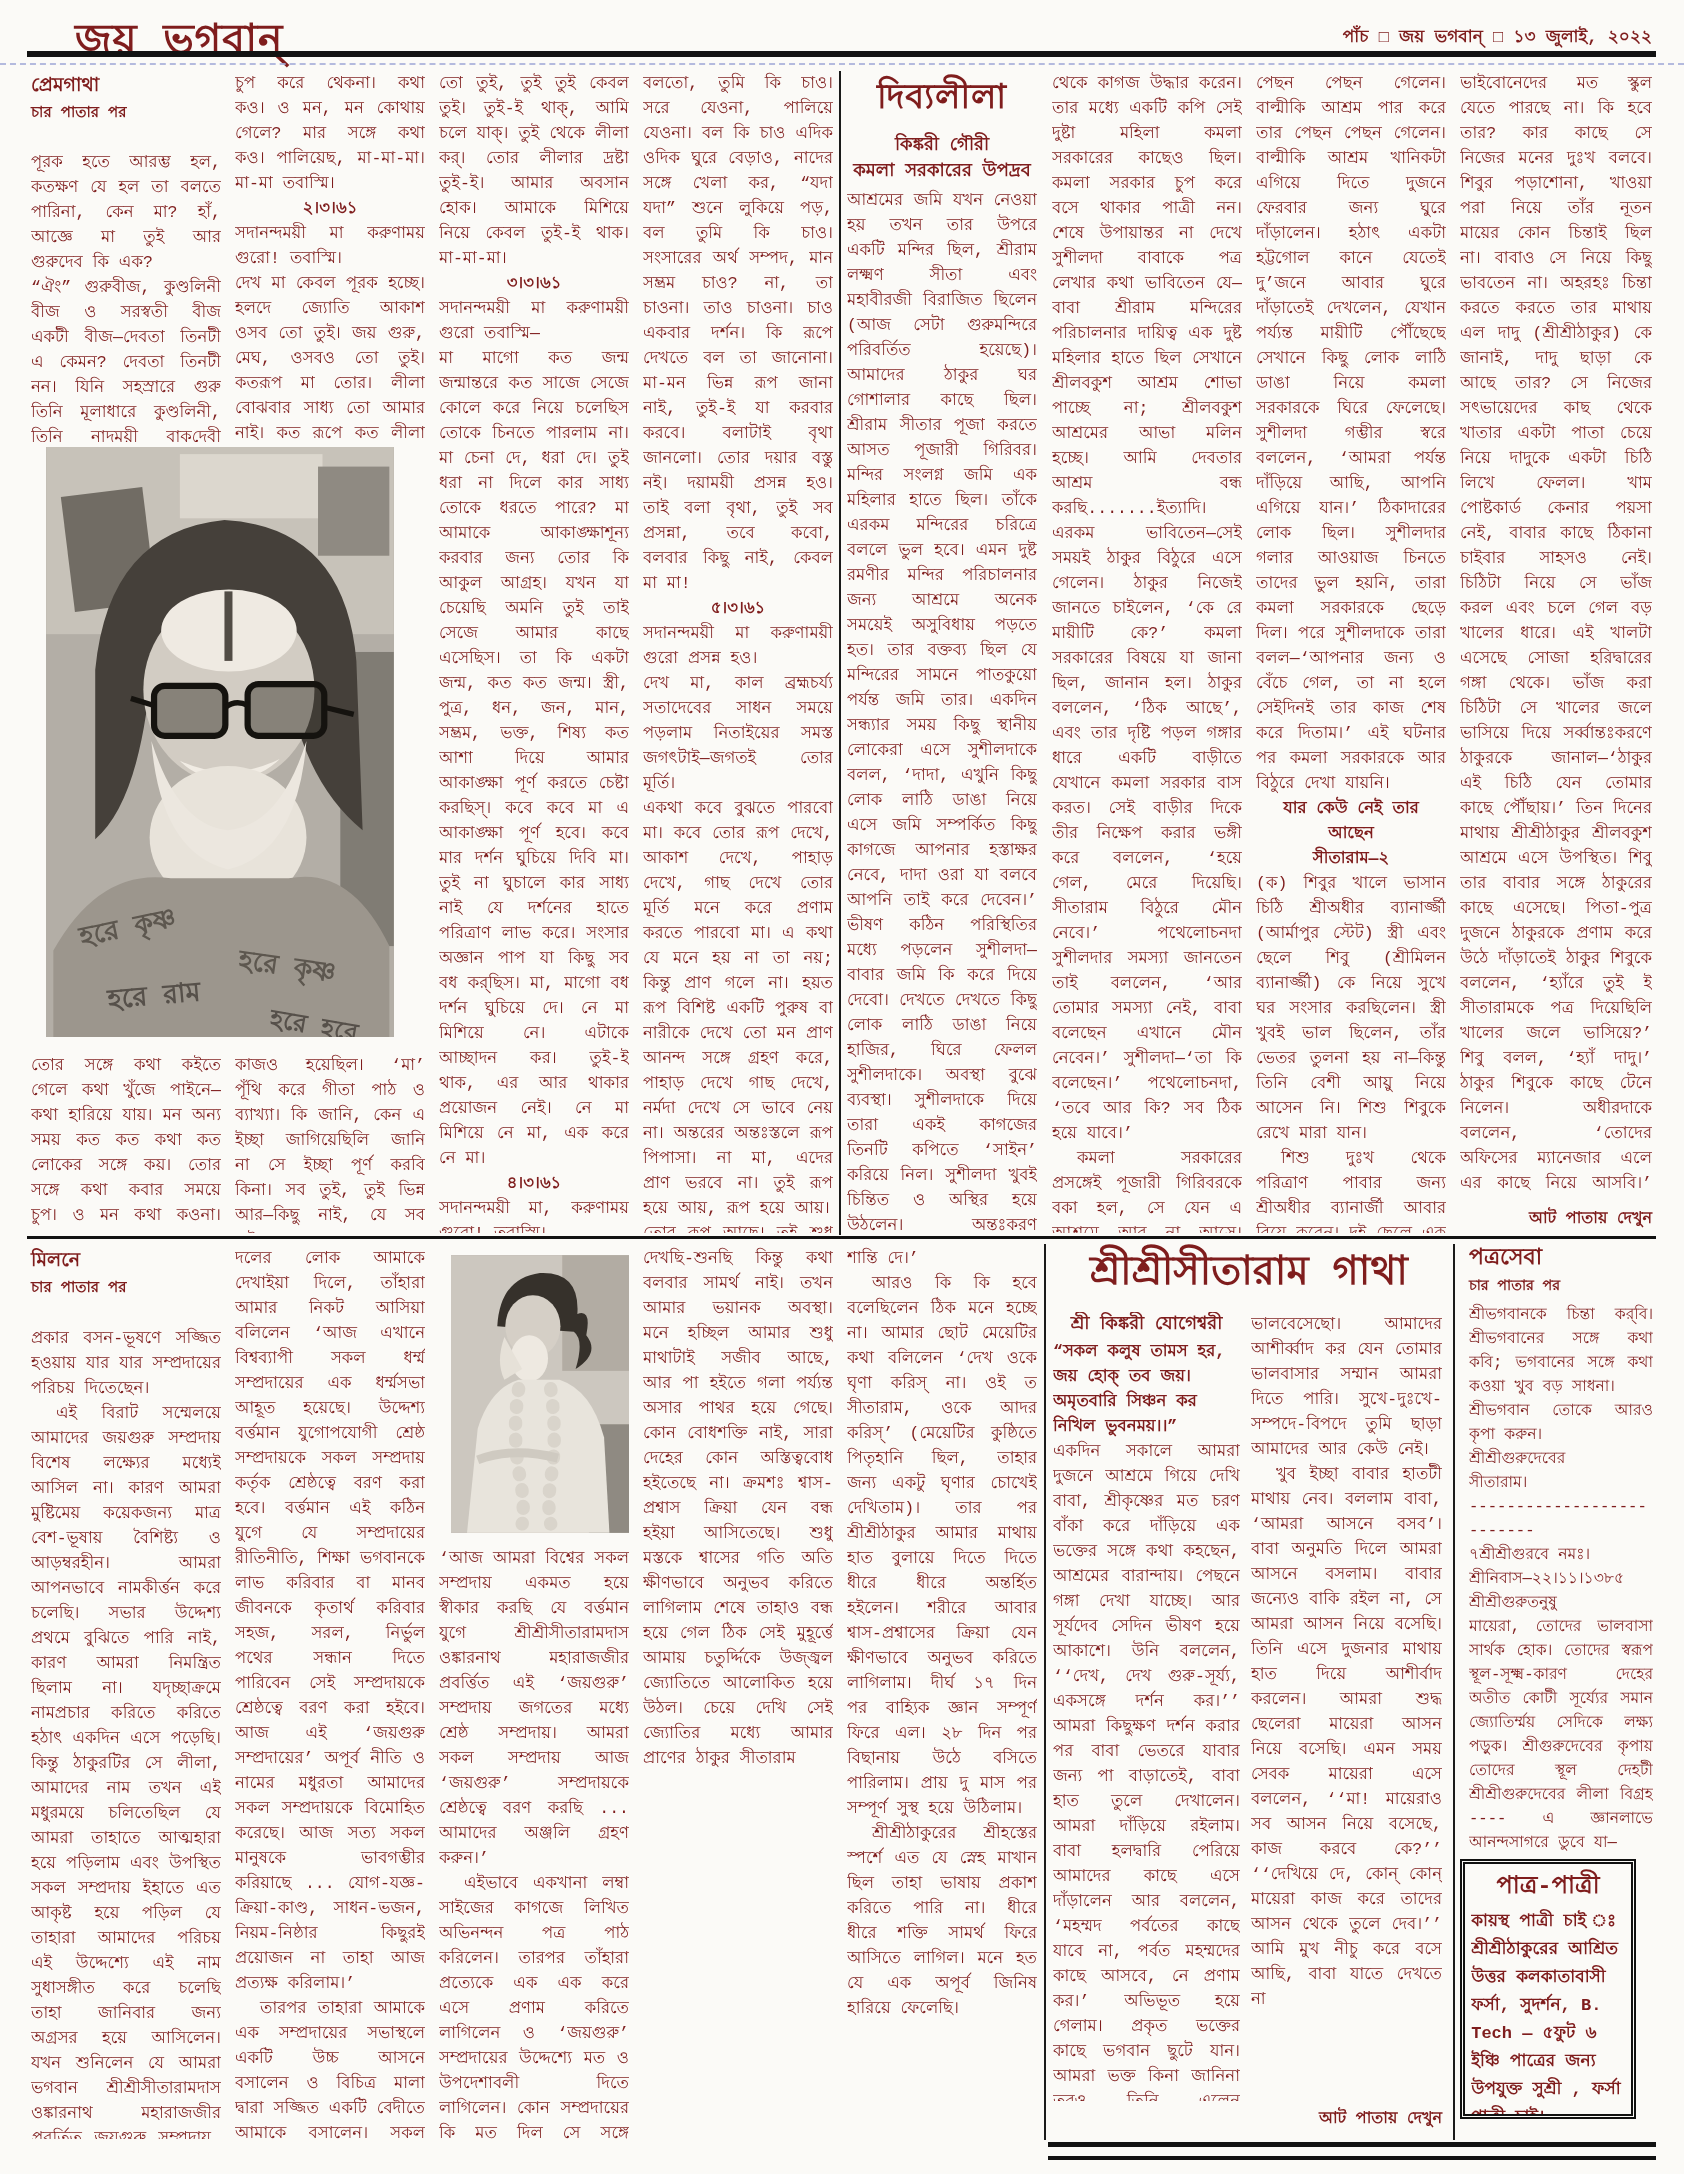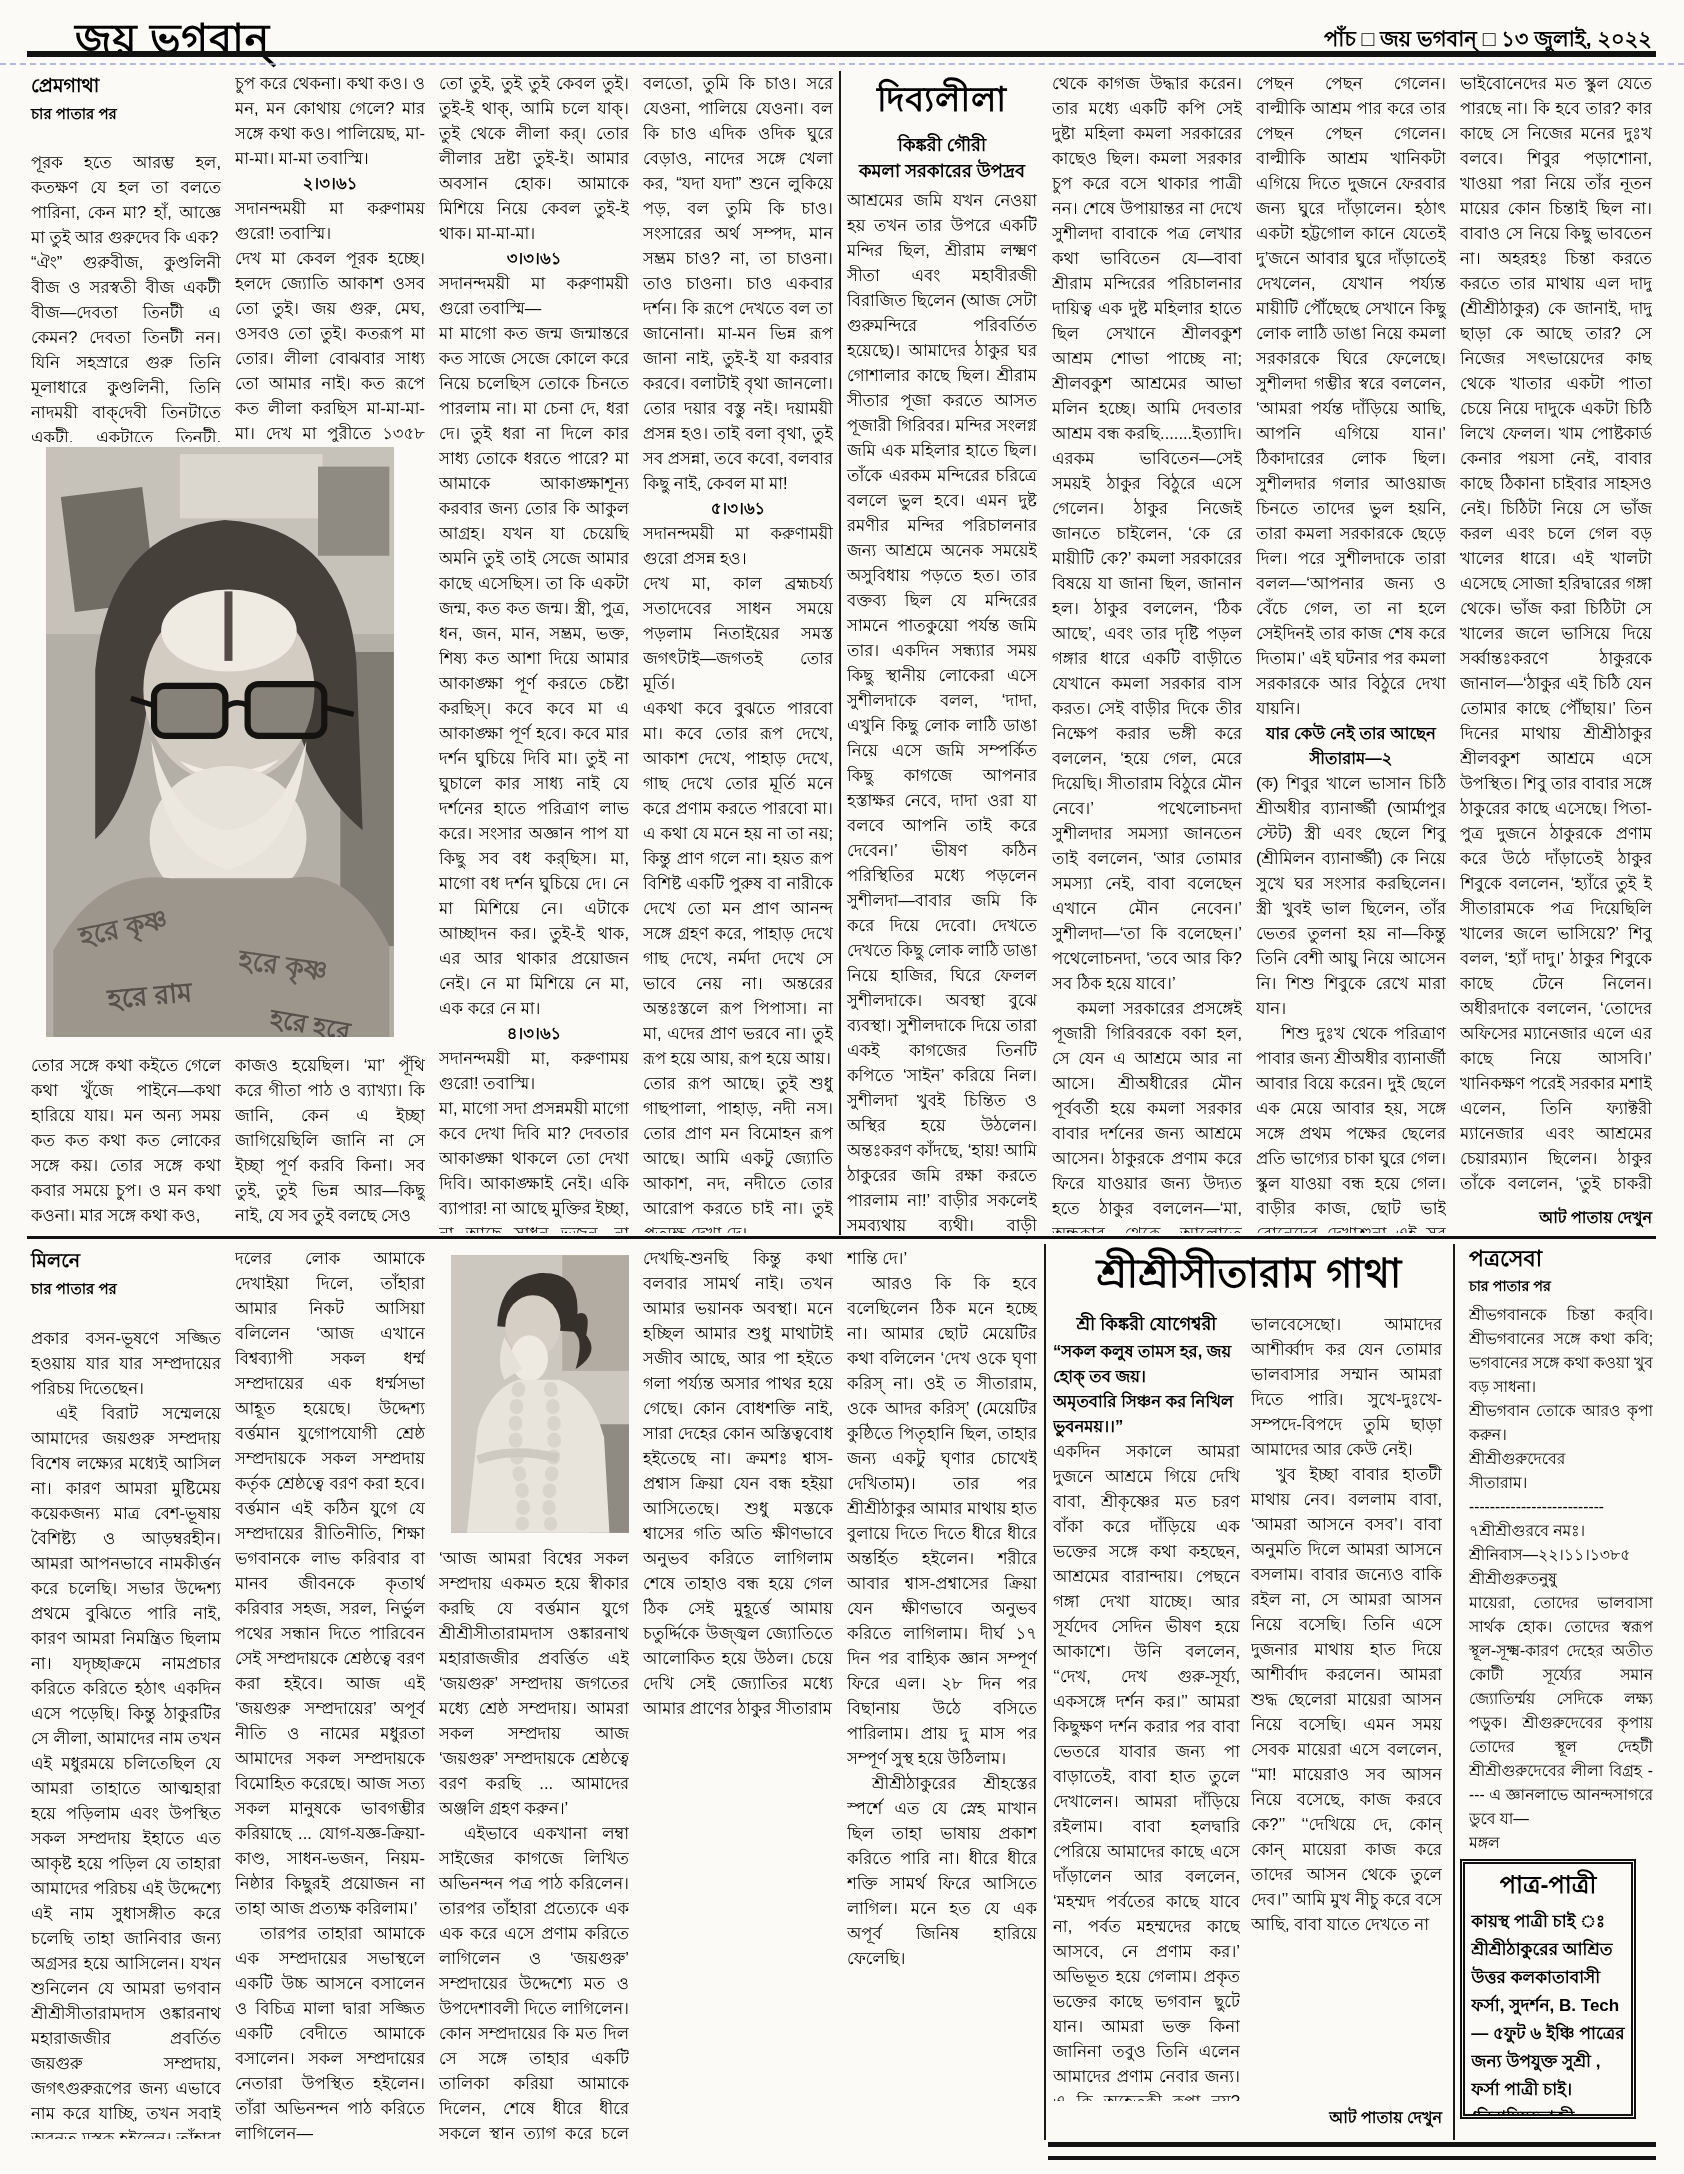--- a/index.html
+++ b/index.html
@@ -1,30 +1,30 @@
 <!DOCTYPE html>
 <html style="font-size:14.3px"><head>
 <meta charset="utf-8">
 <style>
   html,body{margin:0;padding:0;}
   body{background:#e8e6e0;}
   .page{
     position:relative; width:1684px; height:2174px;
-    background:#fbfaf7; color:#000000;
-    font-family:Liberation Sans, sans-serif;
+    background:#fbfaf7; color:#7f1d1d;
+    font-family:Liberation Mono, monospace;
     overflow:hidden;
   }
   
   .masthead{
     position:absolute; left:75px; top:7.1px; margin:0;
     font-size:41px; font-weight:bold; letter-spacing:0.9px;
   }
   .page-info{
     position:absolute; top:23px; right:32px;
-    font-size:21px; font-weight:bold;
+    font-size:17px; font-weight:bold;
   }
   .mast-rule{position:absolute; left:27px; top:51px; width:1629px; height:6.2px; background:#121212;}
   .fold-line{position:absolute; left:0; top:63px; width:1684px; height:0; border-top:2.7px dashed #a8b0da; opacity:.85;}
 
   
   .vrule{position:absolute; width:1.8px; background:#1a1a1a;}
   .hrule{position:absolute; height:2.7px; background:#121212;}
   .dbl-rule{position:absolute; height:5.3px; border-top:5.3px solid #121212; border-bottom:4.5px solid #121212; background:transparent; padding-top:3.6px; box-sizing:content-box;}
 
   

